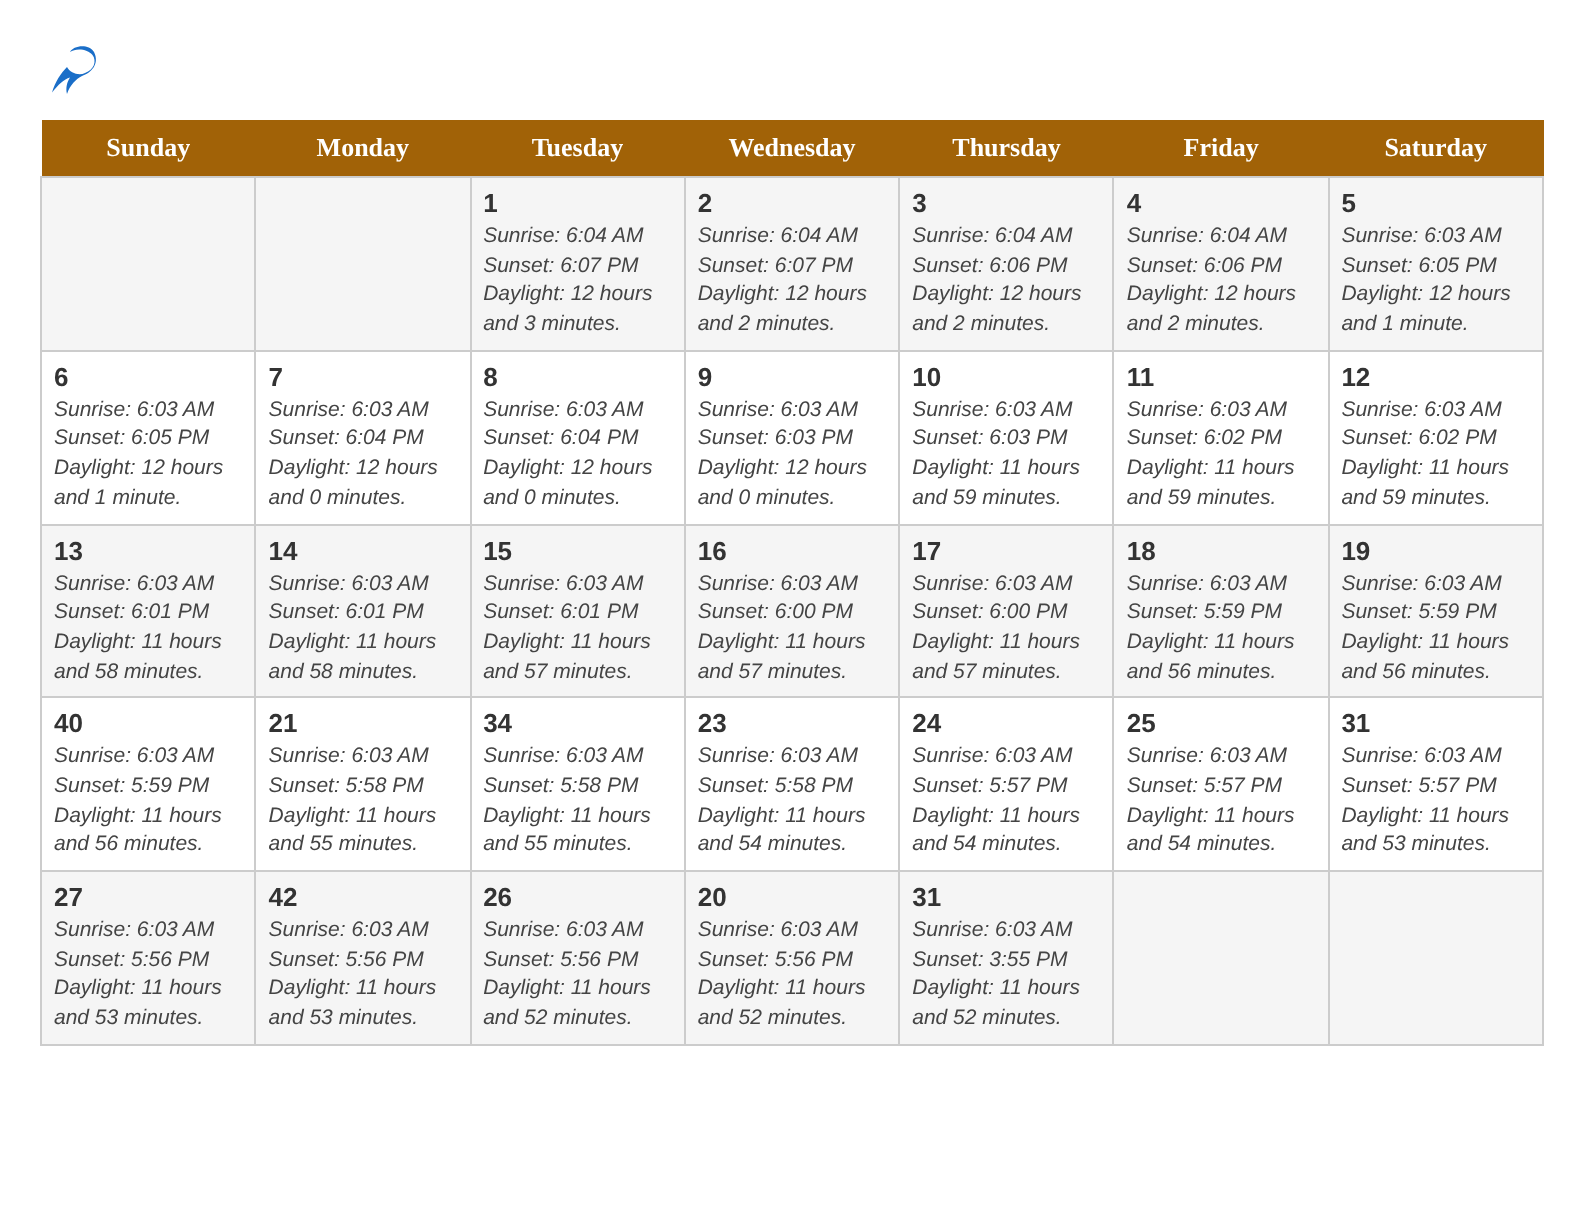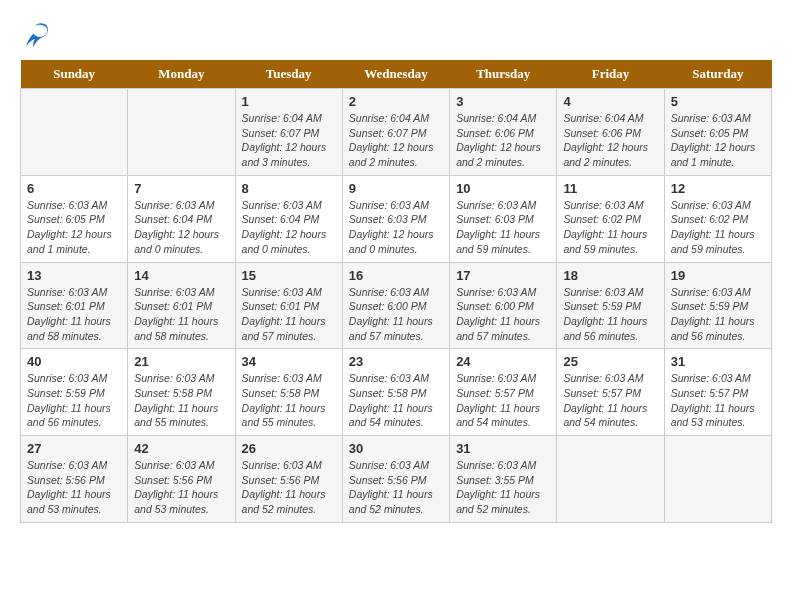--- a/index.html
+++ b/index.html
@@ -290,21 +290,21 @@
 Sunset: 5:56 PM
 Daylight: 11 hours and 53 minutes.</div>
         </td>
         <td>
           <span class="day-number">26</span>
           <div class="day-info">Sunrise: 6:03 AM
 Sunset: 5:56 PM
 Daylight: 11 hours and 52 minutes.</div>
         </td>
         <td>
-          <span class="day-number">30</span>
+          <span class="day-number">20</span>
           <div class="day-info">Sunrise: 6:03 AM
 Sunset: 5:56 PM
 Daylight: 11 hours and 52 minutes.</div>
         </td>
         <td>
           <span class="day-number">31</span>
           <div class="day-info">Sunrise: 6:03 AM
 Sunset: 3:55 PM
 Daylight: 11 hours and 52 minutes.</div>
         </td>

